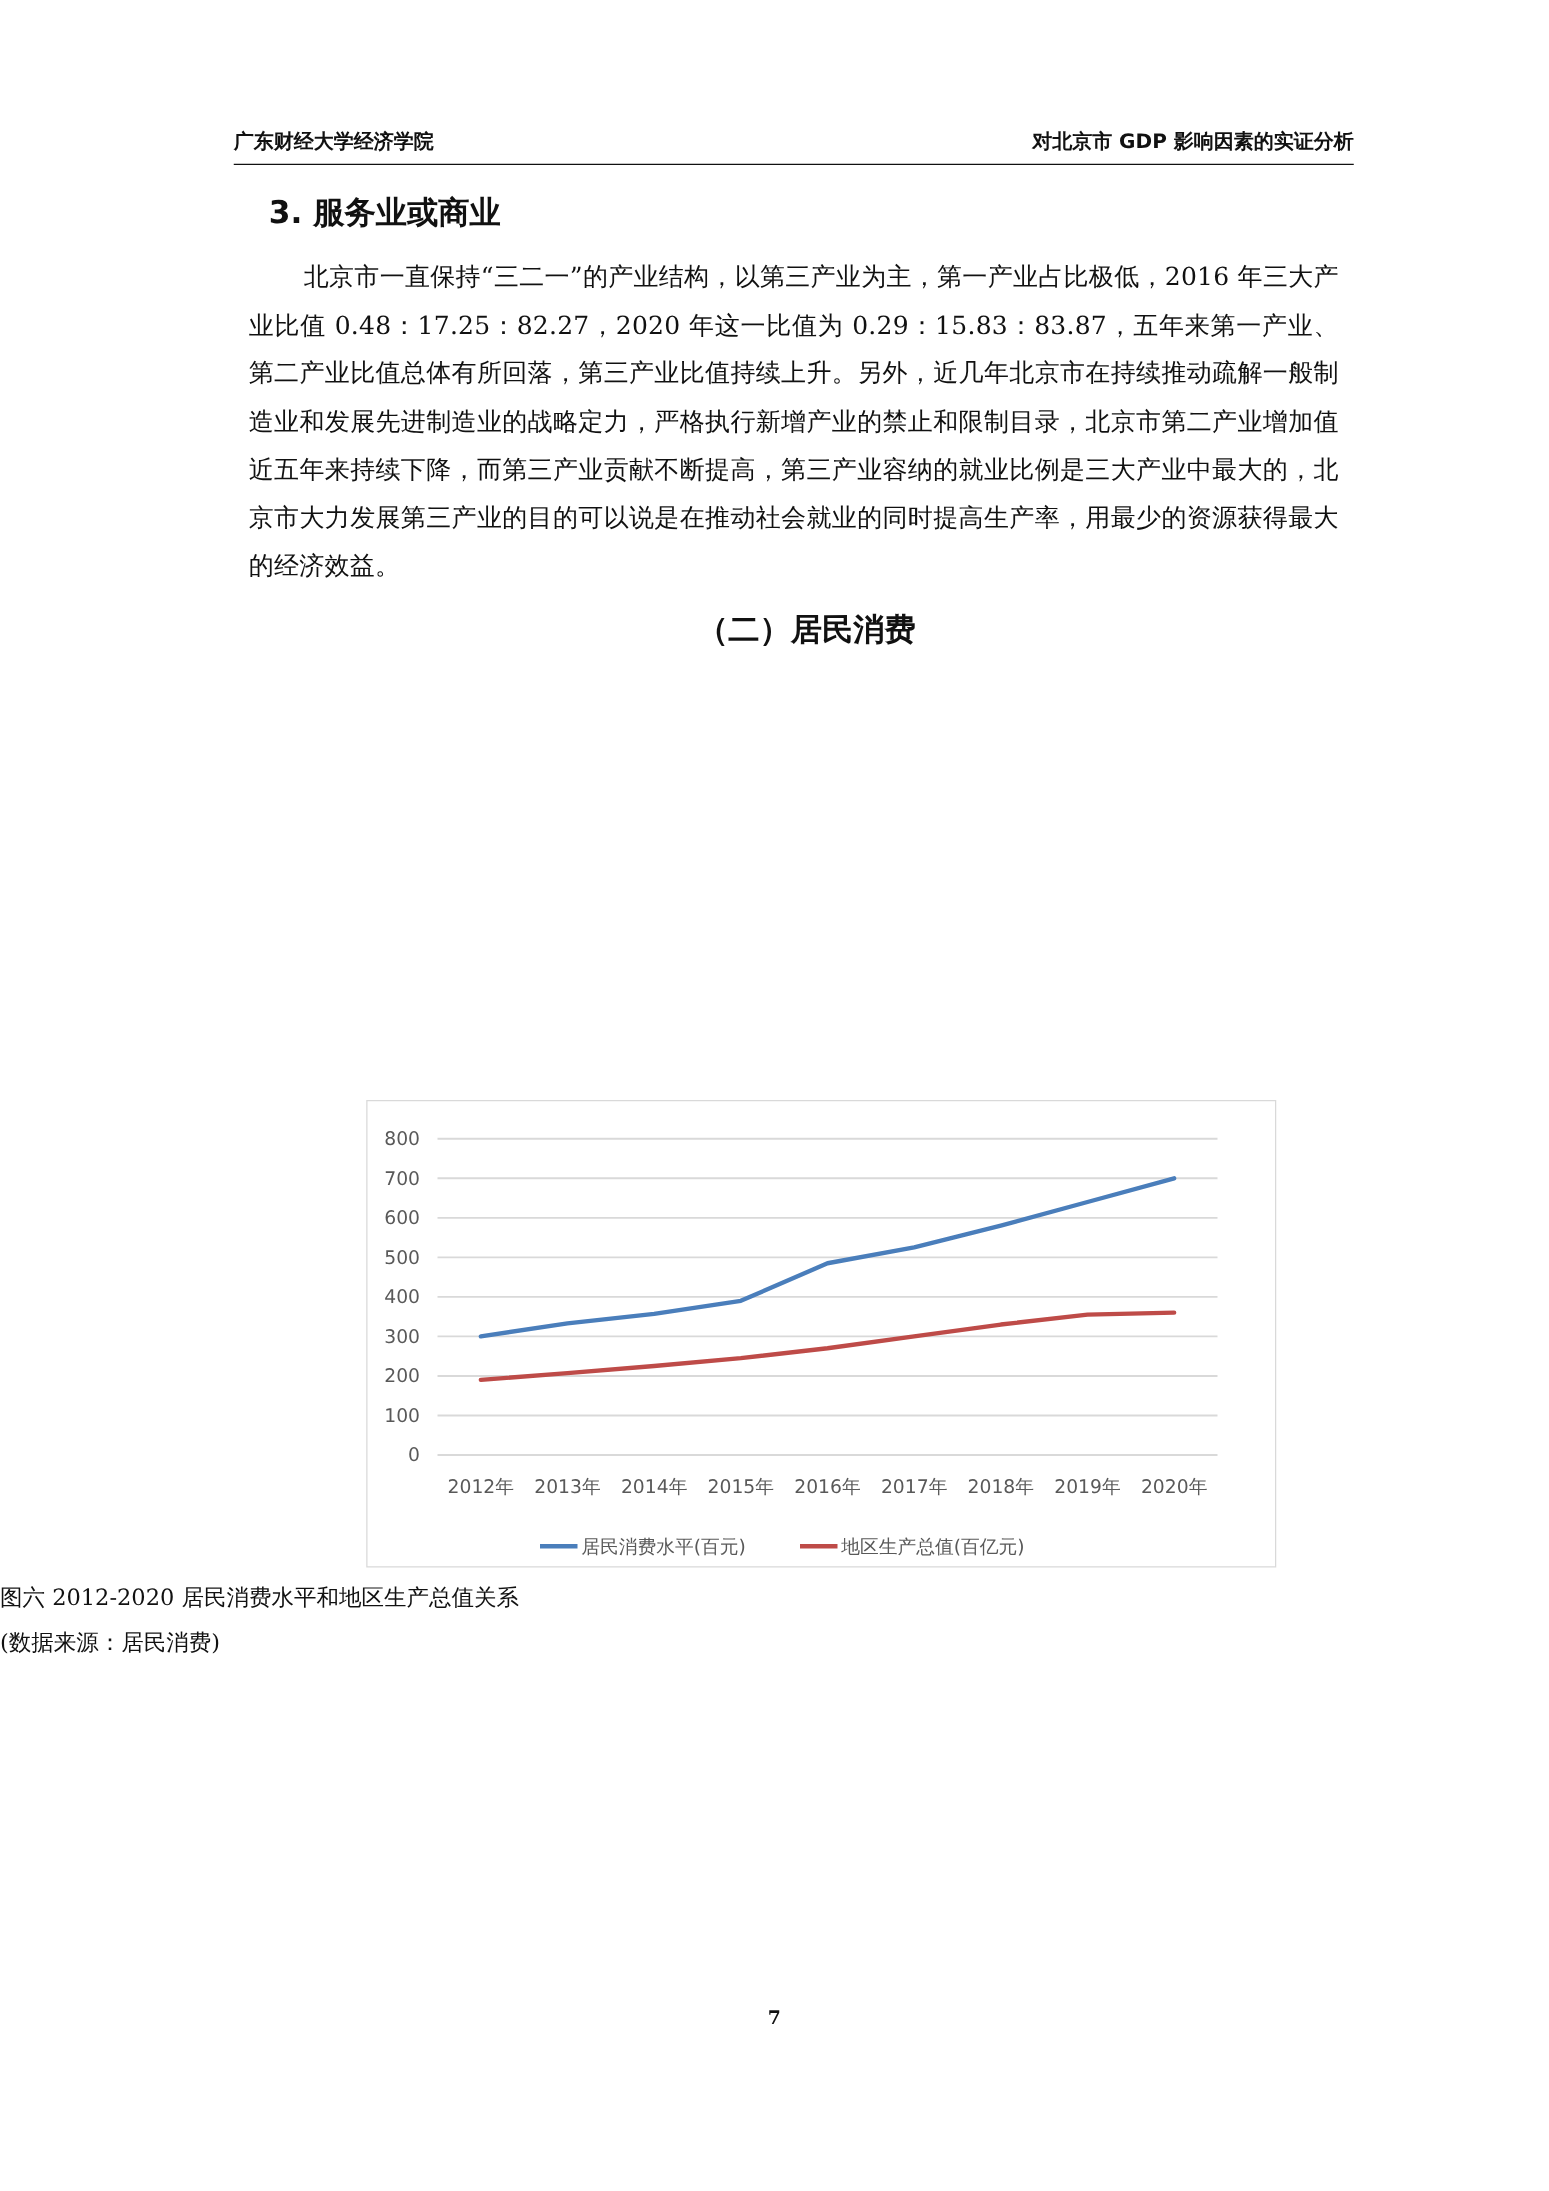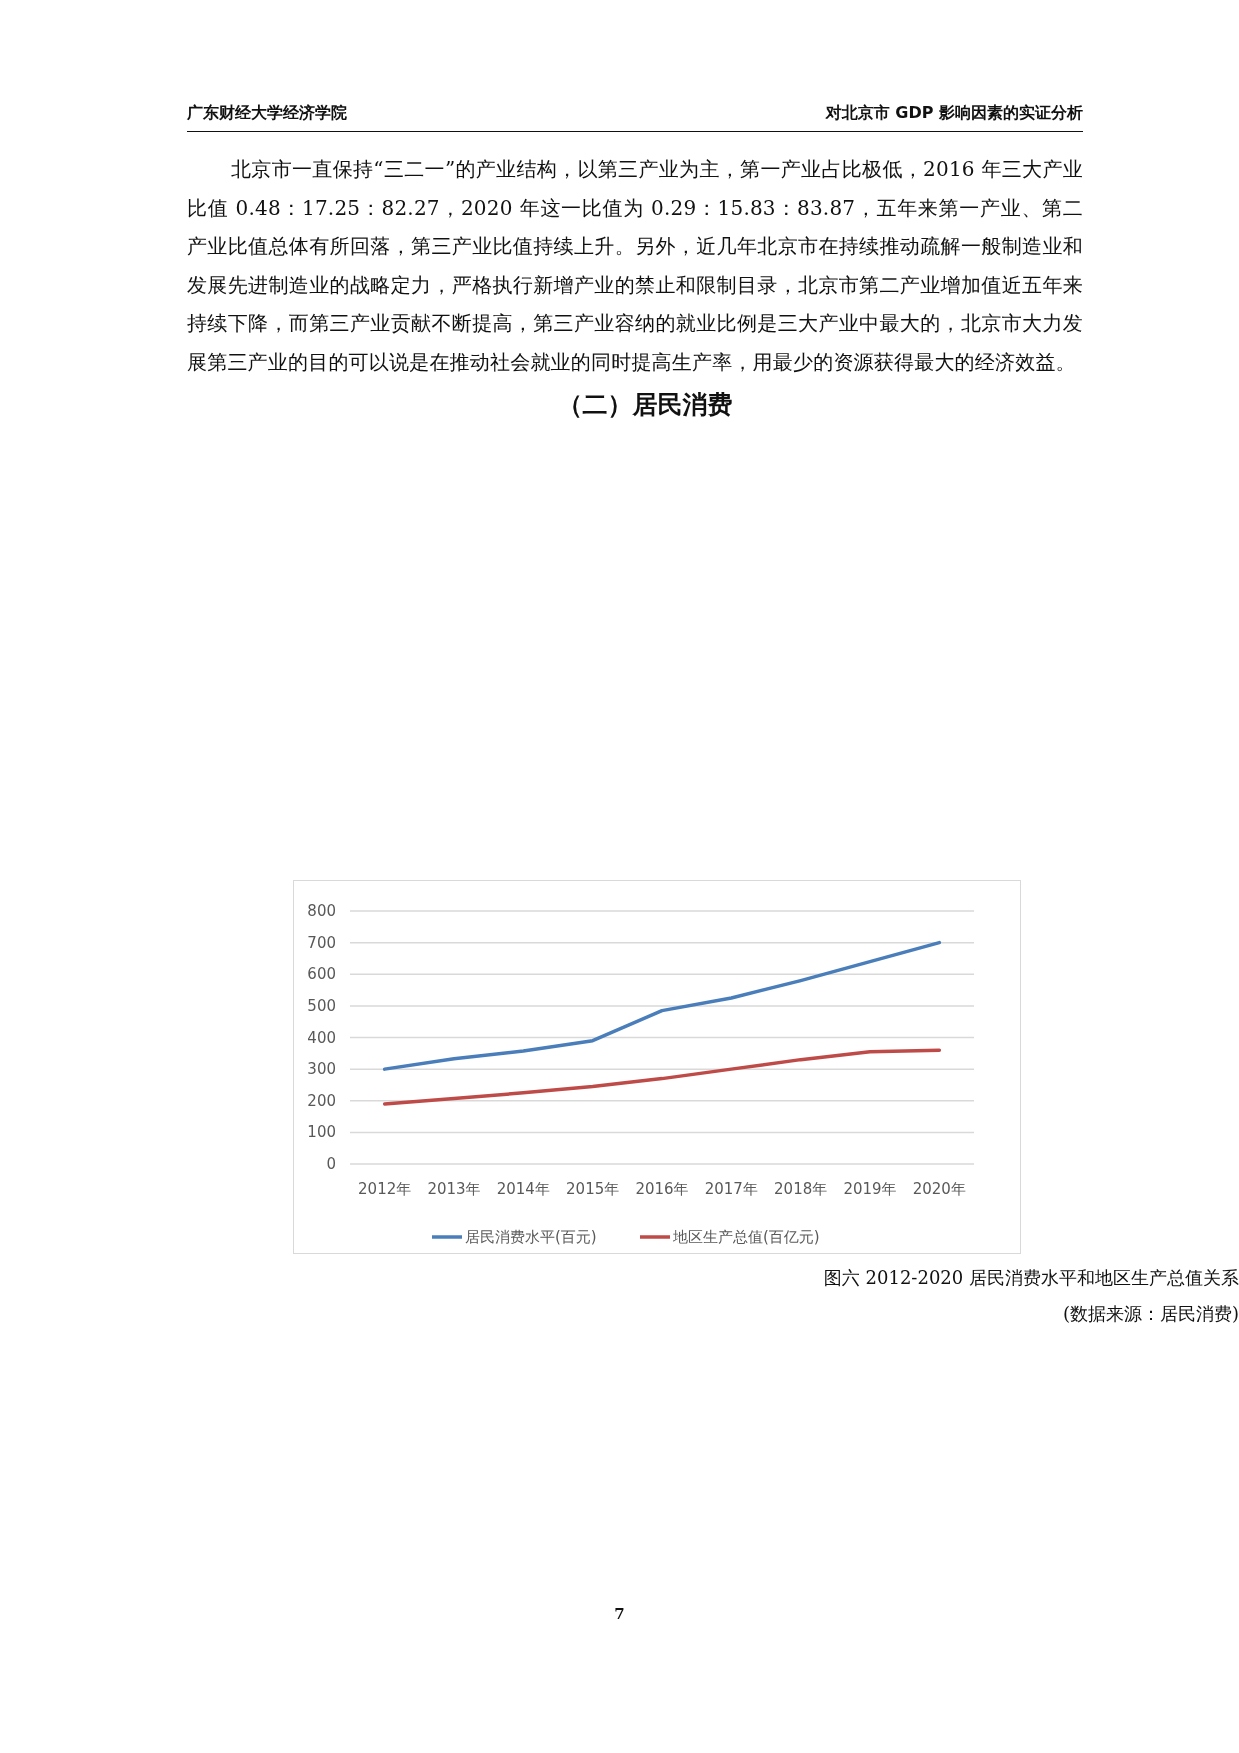--- a/index.html
+++ b/index.html
@@ -5,36 +5,37 @@
   html, body { margin: 0; padding: 0; background: #ffffff; }
   body { width: 1239px; height: 1753px; position: relative; overflow: hidden;
          font-family: "DejaVu Serif", "Liberation Serif", serif; color: #111; }
   .header { position: absolute; left: 187px; top: 97px; width: 896px; height: 34px;
             border-bottom: 1.5px solid #111; font-family: "DejaVu Sans", "Liberation Sans", sans-serif; font-size: 16px; text-decoration: underline; }
   .header .left { position: absolute; left: 0; top: 6px; font-weight: bold; }
   .header .right { position: absolute; right: 0; top: 6px; font-weight: bold; }
   .content { position: absolute; left: 187px; top: 150px; width: 896px; }
   h3 { font-family: "DejaVu Sans", "Liberation Sans", sans-serif; font-weight: bold; font-size: 25px;
        margin: 0; padding-left: 28px; line-height: 40px; }
-  p { margin: 0; font-size: 20px; line-height: 38.5px; text-indent: 44px; text-align: justify; letter-spacing: 0.2px; }
+  p { margin: 12px; font-size: 20px; line-height: 38.5px; text-indent: 44px; text-align: justify; letter-spacing: 0.2px; }
   .sup { font-size: 13px; vertical-align: super; font-weight: bold; }
   .figure { position: absolute; left: 293px; top: 880px; width: 726px; height: 372px; border: 1.5px solid #d9d9d9; background: #fff; }
-  .caption { position: absolute; left: 0; width: 1239px; text-align: right; font-size: 18px; }
+  .caption { position: absolute; left: 0; width: 1239px; text-align: left; font-size: 18px; }
   .pagenum { position: absolute; top: 1605px; left: 0; width: 1239px; text-align: center; font-size: 15px; font-weight: bold; }
   .chart-text { font-family: "DejaVu Sans", "Liberation Sans", sans-serif; font-size: 15px; fill: #595959; }
 </style>
 </head>
 <body>
 
 <div class="header">
   <span class="left">广东财经大学经济学院</span>
   <span class="right">对北京市 GDP 影响因素的实证分析</span>
 </div>
 
 <div class="content">
+  <h3>3. 服务业或商业</h3>
   <p>北京市一直保持“三二一”的产业结构，以第三产业为主，第一产业占比极低，2016 年三大产业比值 0.48：17.25：82.27，2020 年这一比值为 0.29：15.83：83.87，五年来第一产业、第二产业比值总体有所回落，第三产业比值持续上升。另外，近几年北京市在持续推动疏解一般制造业和发展先进制造业的战略定力，严格执行新增产业的禁止和限制目录，北京市第二产业增加值近五年来持续下降，而第三产业贡献不断提高，第三产业容纳的就业比例是三大产业中最大的，北京市大力发展第三产业的目的可以说是在推动社会就业的同时提高生产率，用最少的资源获得最大的经济效益。</p>
   <h3 style="margin-top:4px;padding-left:20px;text-align:center;">（二）居民消费</h3>
 </div>
 
 <div class="figure">
   <svg id="chart-svg" width="726" height="372">
       <line x1="56" x2="680" y1="283" y2="283" stroke="#d9d9d9" stroke-width="1.5"></line>
       <text x="42" y="288" text-anchor="end" class="chart-text">0</text>
       <line x1="56" x2="680" y1="251.375" y2="251.375" stroke="#d9d9d9" stroke-width="1.5"></line>
       <text x="42" y="256.375" text-anchor="end" class="chart-text">100</text>

